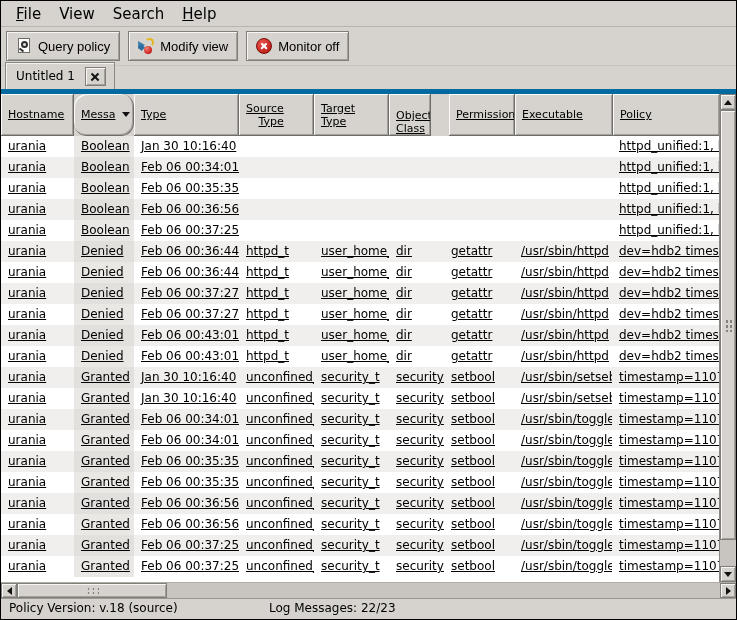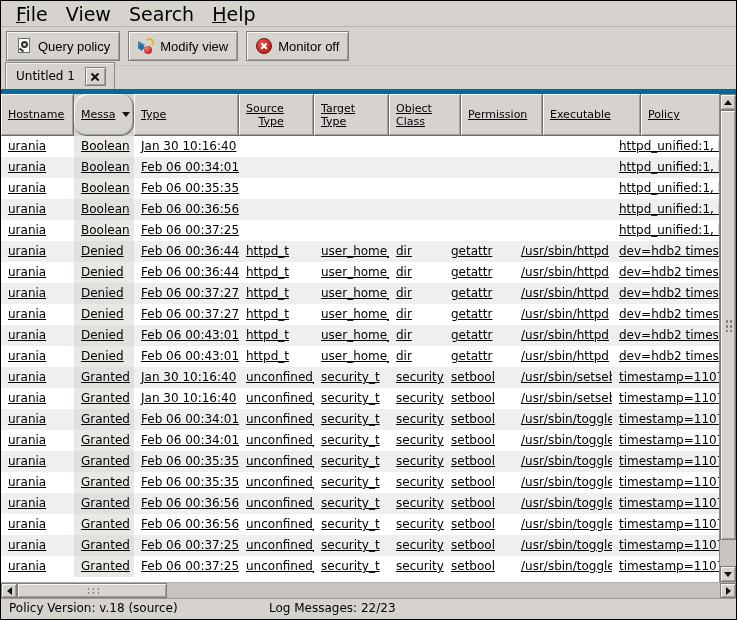--- a/index.html
+++ b/index.html
@@ -10,21 +10,21 @@
     border:1px solid #000;
     font-family:"DejaVu Sans","Liberation Sans",sans-serif;
     color:#000;
     display:flex; flex-direction:column;
     position:relative; overflow:hidden;
     user-select:none;
   }
   
   .menubar { height:26px; display:flex; align-items:center; padding-left:6px;
              border-bottom:1px solid #b7b4af; }
-  .menu-item { font-size:19px; padding:3px 9px; cursor:default; }
+  .menu-item { font-size:15px; padding:3px 9px; cursor:default; }
   .menu-item .mn { text-decoration:underline; }
   
   .toolbar { height:39px; display:flex; align-items:center; gap:8px; padding:0 5px;
              border-bottom:1px solid #c8c5c0; }
   .toolbtn {
     height:30px; display:inline-flex; align-items:center; gap:5px; padding:0 9px;
     background:#d6d3ce; font-size:13px;
     border:1px solid #807e79;
     box-shadow: inset 1px 1px 0 #f7f6f4, inset -1px -1px 0 #a3a09b;
   }
@@ -201,27 +201,27 @@
               <div>Source</div>
               <div>Type</div>
             </span>
           </div>
           <div class="th" style="width: 75px;">
             <span class="hlines">
               <div>Target</div>
               <div>Type</div>
             </span>
           </div>
-          <div class="th" style="width: 72px;">
+          <div class="th" style="width: 42px; align-items: flex-end;">
             <span class="hlines">
               <div>Object</div>
               <div>Class</div>
             </span>
           </div>
-          <div class="th" style="width: 82px;">
+          <div class="th" style="width: 66px; margin-left: 18px;">
             <span class="hlines">
               <div>Permission</div>
             </span>
           </div>
           <div class="th" style="width: 98px;">
             <span class="hlines">
               <div>Executable</div>
             </span>
           </div>
           <div class="th" style="width: 107px;">

